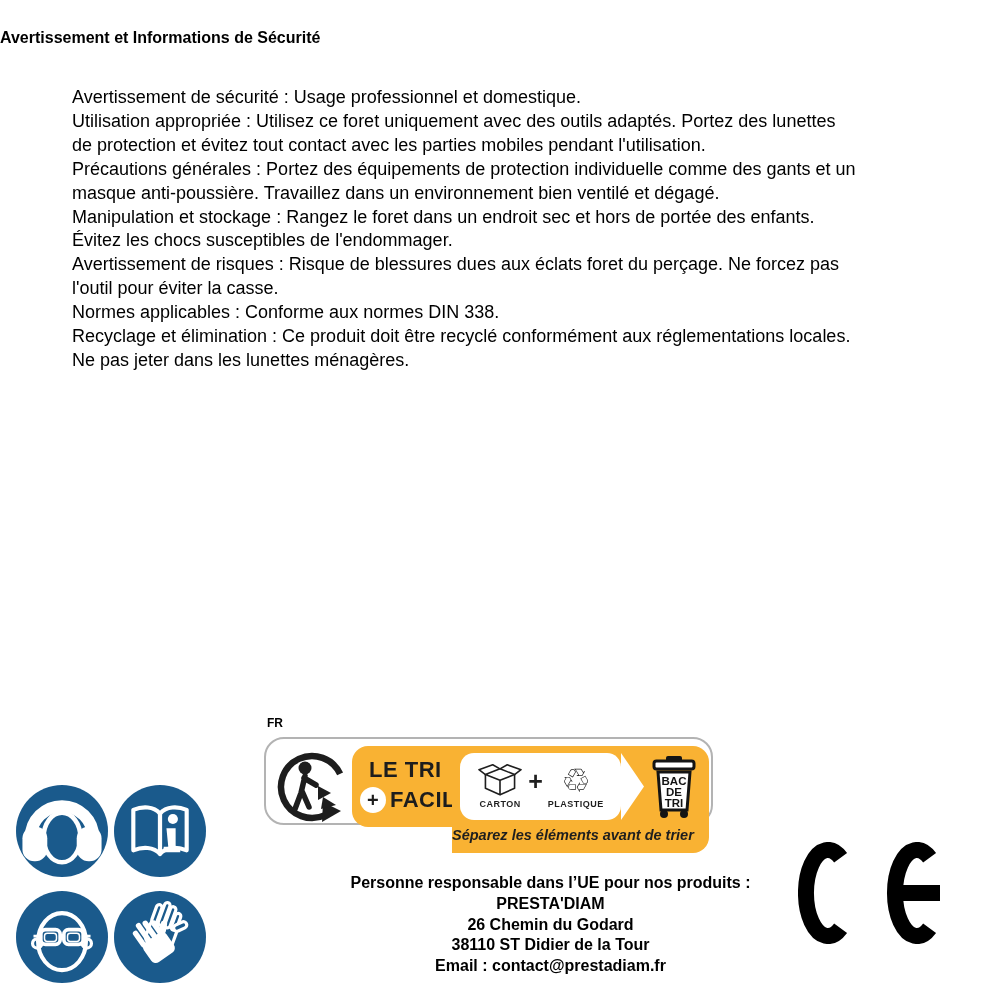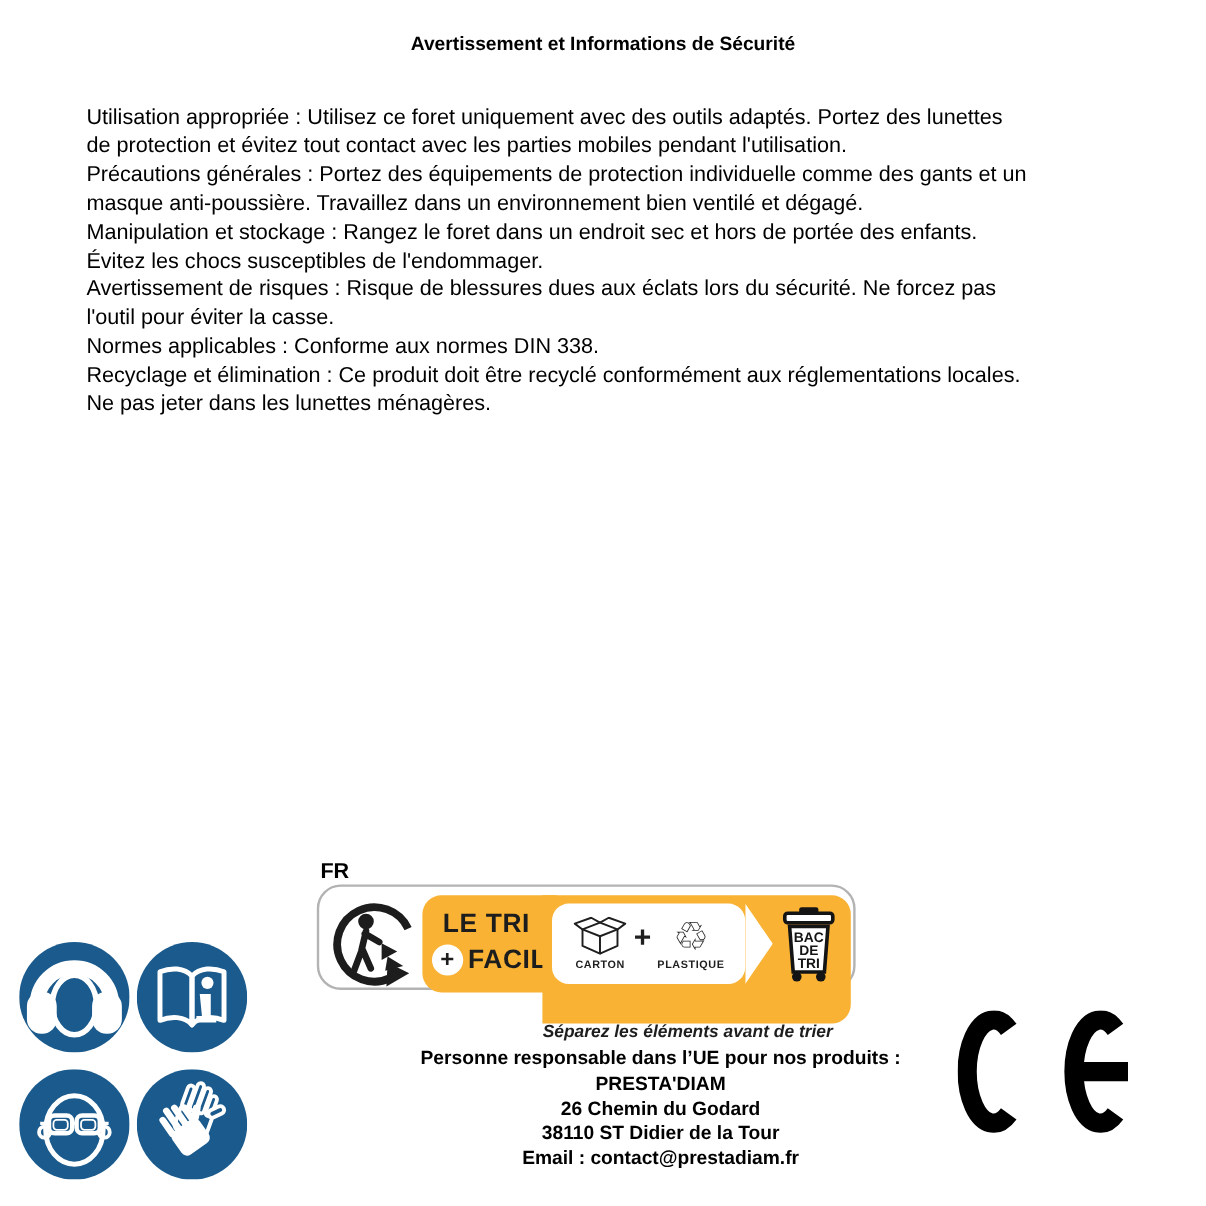--- a/index.html
+++ b/index.html
@@ -1,28 +1,28 @@
 <!DOCTYPE html>
 <html><head>
 <meta charset="utf-8">
 <style>
   html,body{margin:0;padding:0;background:#fff;}
   .page{position:relative;width:1005px;height:1005px;background:#ffffff;overflow:hidden;
         font-family:"Liberation Sans",sans-serif;color:#000;}
 
   
-  .title{position:absolute;top:29px;left:0;width:100%;text-align:center;
+  .title{position:absolute;top:29px;left:0;width:100%;
          font-size:16px;font-weight:bold;}
 
   
   .body-text{position:absolute;left:72px;top:86px;}
   .body-text .line{white-space:nowrap;font-size:18px;line-height:23.9px;}
 
   
-  .fr-label{position:absolute;left:267px;top:716px;font-size:18px;font-weight:bold;}
+  .fr-label{position:absolute;left:267px;top:716px;font-size:12px;font-weight:bold;}
 
   
   .tri-box{position:absolute;left:264px;top:737px;width:449px;height:88px;box-sizing:border-box;
            background:#fff;border:2px solid #b3b3b3;border-radius:20px;}
   .triman-svg{position:absolute;left:10px;top:8px;width:76px;height:78px;}
   .band{position:absolute;left:86px;top:7px;width:112px;height:81px;background:#F9B233;
         border-radius:16px 0 0 16px;}
   .band-l1{margin:11px 0 0 17px;font-size:22px;font-weight:bold;letter-spacing:.5px;color:#1d1d1d;}
   .band-l2{margin:4px 0 0 8px;display:flex;align-items:center;gap:4px;
            font-size:22px;font-weight:bold;letter-spacing:.5px;color:#1d1d1d;}
@@ -33,22 +33,22 @@
   .white-panel{position:absolute;left:194px;top:14px;width:161px;height:67px;background:#fff;
                border-radius:14px;display:flex;align-items:center;justify-content:center;gap:5px;}
   .mat{display:flex;flex-direction:column;align-items:center;gap:1px;}
   .mat-label{font-size:9px;font-weight:bold;letter-spacing:.5px;color:#1f1f1f;text-align:right;}
   .mat-plus{font-size:25px;font-weight:bold;color:#1f1f1f;margin-top:-10px;}
   .recycle-glyph{font-family:"DejaVu Sans",sans-serif;font-size:33px;line-height:34px;color:#1f1f1f;}
   .arrow-tip{position:absolute;left:355px;top:14px;width:23px;height:67px;background:#fff;
              clip-path:polygon(0 0,100% 50%,0 100%);}
   .bin-svg{position:absolute;left:385px;top:16px;width:46px;height:64px;}
   .tri-footer{position:absolute;left:186px;top:88px;width:252px;box-sizing:border-box;
-              padding-right:10px;text-align:right;font-size:14.5px;font-weight:bold;
-              font-style:italic;color:#1e1e1e;margin-top:25px;}
+              padding-right:10px;text-align:left;font-size:14.5px;font-weight:bold;
+              font-style:italic;color:#1e1e1e;}
 
   
   .icons-grid{position:absolute;left:16px;top:785px;display:grid;
               grid-template-columns:92px 92px;grid-auto-rows:92px;column-gap:6px;row-gap:14px;}
   .icons-grid svg{width:92px;height:92px;display:block;}
 
   
   .contact{position:absolute;left:0;top:873px;width:1005px;text-align:center;
            font-size:16px;font-weight:bold;line-height:20.8px;margin-left:48px;}
 
@@ -56,27 +56,28 @@
   .ce-svg{position:absolute;left:798px;top:842px;width:144px;height:102px;}
 </style>
 </head>
 <body>
 
 <div class="page">
 
   <div class="title">Avertissement et Informations de Sécurité</div>
 
   <div class="body-text">
+    <div class="line">Avertissement de sécurité : Usage professionnel et domestique.</div>
     <div class="line">Utilisation appropriée : Utilisez ce foret uniquement avec des outils adaptés. Portez des lunettes</div>
     <div class="line">de protection et évitez tout contact avec les parties mobiles pendant l'utilisation.</div>
     <div class="line">Précautions générales : Portez des équipements de protection individuelle comme des gants et un</div>
     <div class="line">masque anti-poussière. Travaillez dans un environnement bien ventilé et dégagé.</div>
     <div class="line">Manipulation et stockage : Rangez le foret dans un endroit sec et hors de portée des enfants.</div>
     <div class="line">Évitez les chocs susceptibles de l'endommager.</div>
-    <div class="line">Avertissement de risques : Risque de blessures dues aux éclats lors du sécurité. Ne forcez pas</div>
+    <div class="line">Avertissement de risques : Risque de blessures dues aux éclats foret du perçage. Ne forcez pas</div>
     <div class="line">l'outil pour éviter la casse.</div>
     <div class="line">Normes applicables : Conforme aux normes DIN 338.</div>
     <div class="line">Recyclage et élimination : Ce produit doit être recyclé conformément aux réglementations locales.</div>
     <div class="line">Ne pas jeter dans les lunettes ménagères.</div>
   </div>
 
   <div class="fr-label">FR</div>
 
   <div class="tri-box">
 

